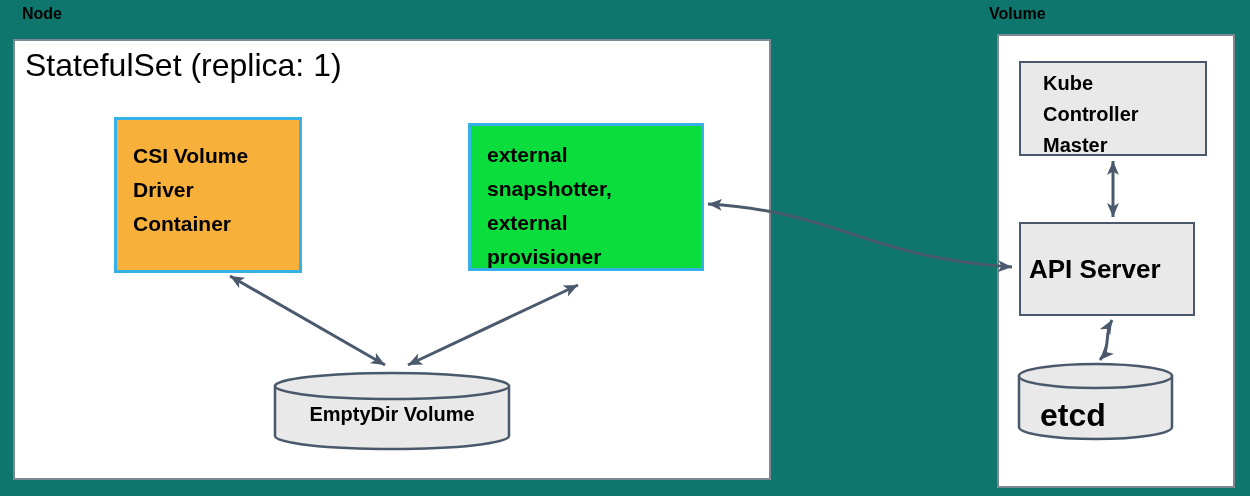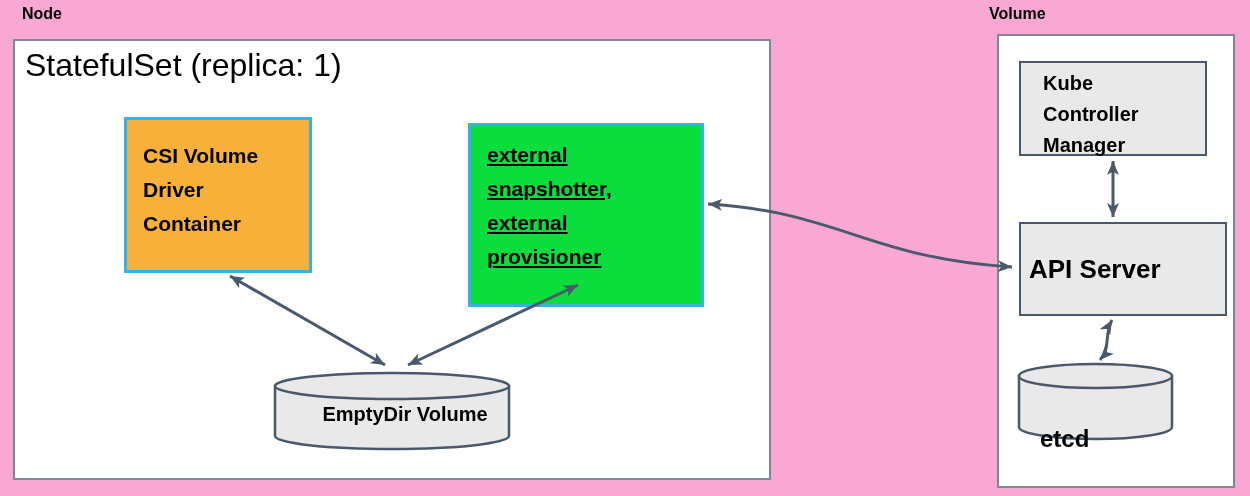--- a/index.html
+++ b/index.html
@@ -14,21 +14,21 @@
   }
   html, body {
     margin: 0;
     padding: 0;
     background: #ffffff;
   }
   .canvas {
     position: relative;
     width: 1250px;
     height: 496px;
-    background: #f9a8d4;
+    background: #0f766e;
     font-family: "Liberation Sans", sans-serif;
     color: var(--text);
     overflow: hidden;
   }
   .abs { position: absolute; box-sizing: border-box; }
 
   .section-label {
     font-size: 16px;
     font-weight: 700;
     color: var(--text);
@@ -86,23 +86,22 @@
   .grpc-label {
     font-size: 21px;
     font-weight: 600;
   }
   .cyl-label {
     font-size: 20px;
     font-weight: 600;
     text-align: center;
   }
   .etcd-label {
-    font-size: 24px;
+    font-size: 32px;
     font-weight: 600;
-    margin-top: 28px;
   }
 
   svg.overlay {
     position: absolute;
     left: 0; top: 0;
     width: 1250px;
     height: 496px;
     z-index: 3;
     pointer-events: none;
   }
@@ -122,40 +121,40 @@
 <body>
 
 <div class="canvas">
 
   <div class="abs section-label" style="left:22px; top:5px;">Node</div>
 
   <div class="abs outer-box" style="left:13px; top:39px; width:758px; height:441px;"></div>
 
   <div class="abs statefulset-title" style="left:25px; top:47px;">StatefulSet (replica: 1)</div>
 
-  <div class="abs colored-box csi-box" style="left:124px; top:117px; width:188px; height:156px;">
+  <div class="abs colored-box csi-box" style="left:114px; top:117px; width:188px; height:156px;">
     <div class="inner-text-narrow">CSI Volume Driver Container</div>
   </div>
 
-  <div class="abs colored-box sidecar-box" style="left:468px; top:123px; width:236px; height:184px;text-decoration:underline;">
+  <div class="abs colored-box sidecar-box" style="left:468px; top:123px; width:236px; height:148px;">
     <div class="inner-text-mid">external snapshotter, external provisioner</div>
   </div>
 
 
-  <div class="abs float-label cyl-label" style="left:288px; top:403px; width:234px;">EmptyDir Volume</div>
+  <div class="abs float-label cyl-label" style="left:275px; top:403px; width:234px;">EmptyDir Volume</div>
 
   <div class="abs section-label" style="left:989px; top:5px;">Volume</div>
 
   <div class="abs outer-box" style="left:997px; top:34px; width:238px; height:454px;"></div>
 
   <div class="abs gray-box kcm-box" style="left:1019px; top:61px; width:188px; height:95px;">
-    <div class="kcm-text">Kube Controller Manager</div>
+    <div class="kcm-text">Kube Controller Master</div>
   </div>
 
-  <div class="abs gray-box api-box" style="left:1019px; top:222px; width:208px; height:94px;padding-left:8px;">
+  <div class="abs gray-box api-box" style="left:1019px; top:222px; width:176px; height:94px;padding-left:8px;">
     <div>API Server</div>
   </div>
 
   <div class="abs float-label etcd-label" style="left:1040px; top:397px;">etcd</div>
 
   <svg class="overlay" viewBox="0 0 1250 496">
     <defs>
       <marker id="ah" markerUnits="userSpaceOnUse" markerWidth="16" markerHeight="14" refX="14" refY="6" orient="auto-start-reverse">
         <path class="ah" d="M0,0 L14,6 L0,12 L3.5,6 Z"></path>
       </marker>

